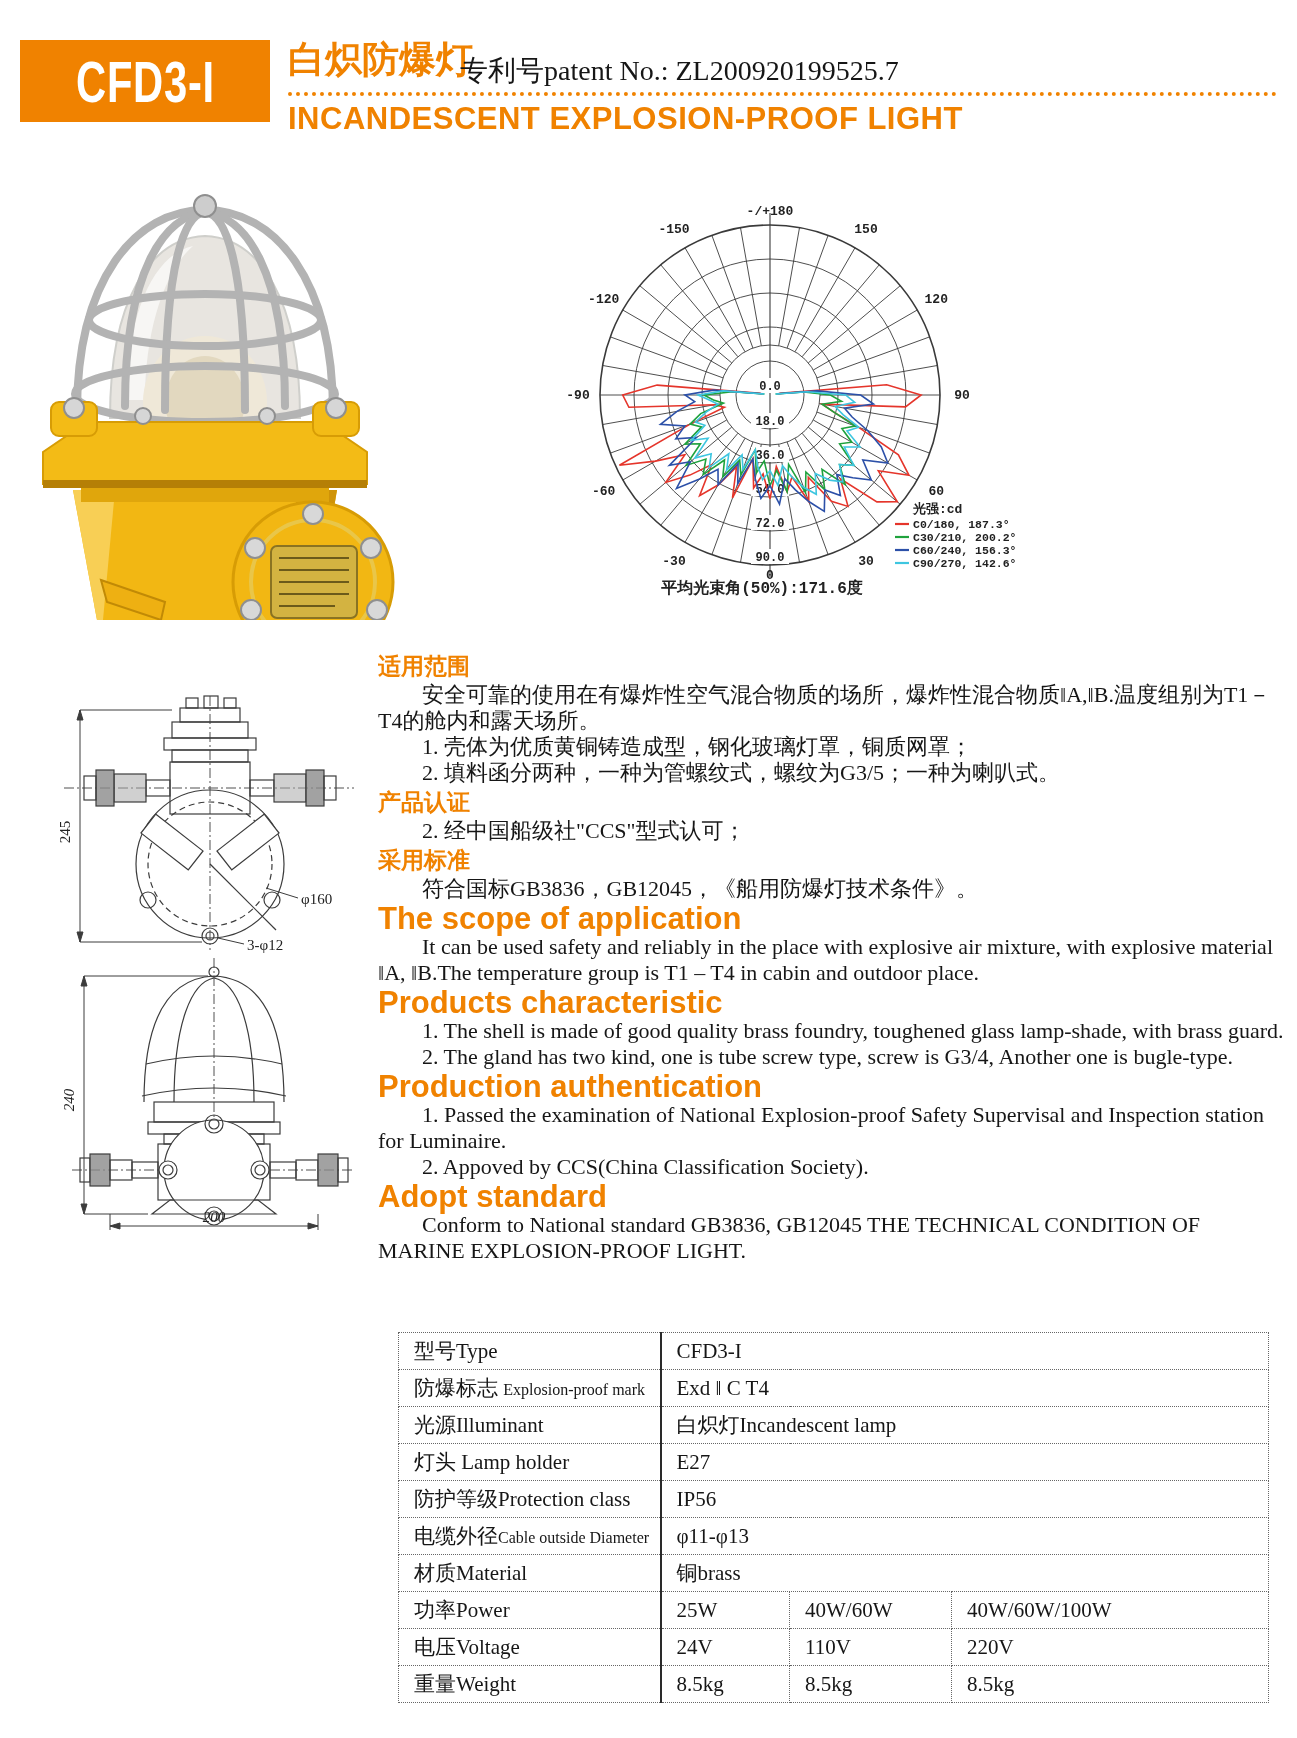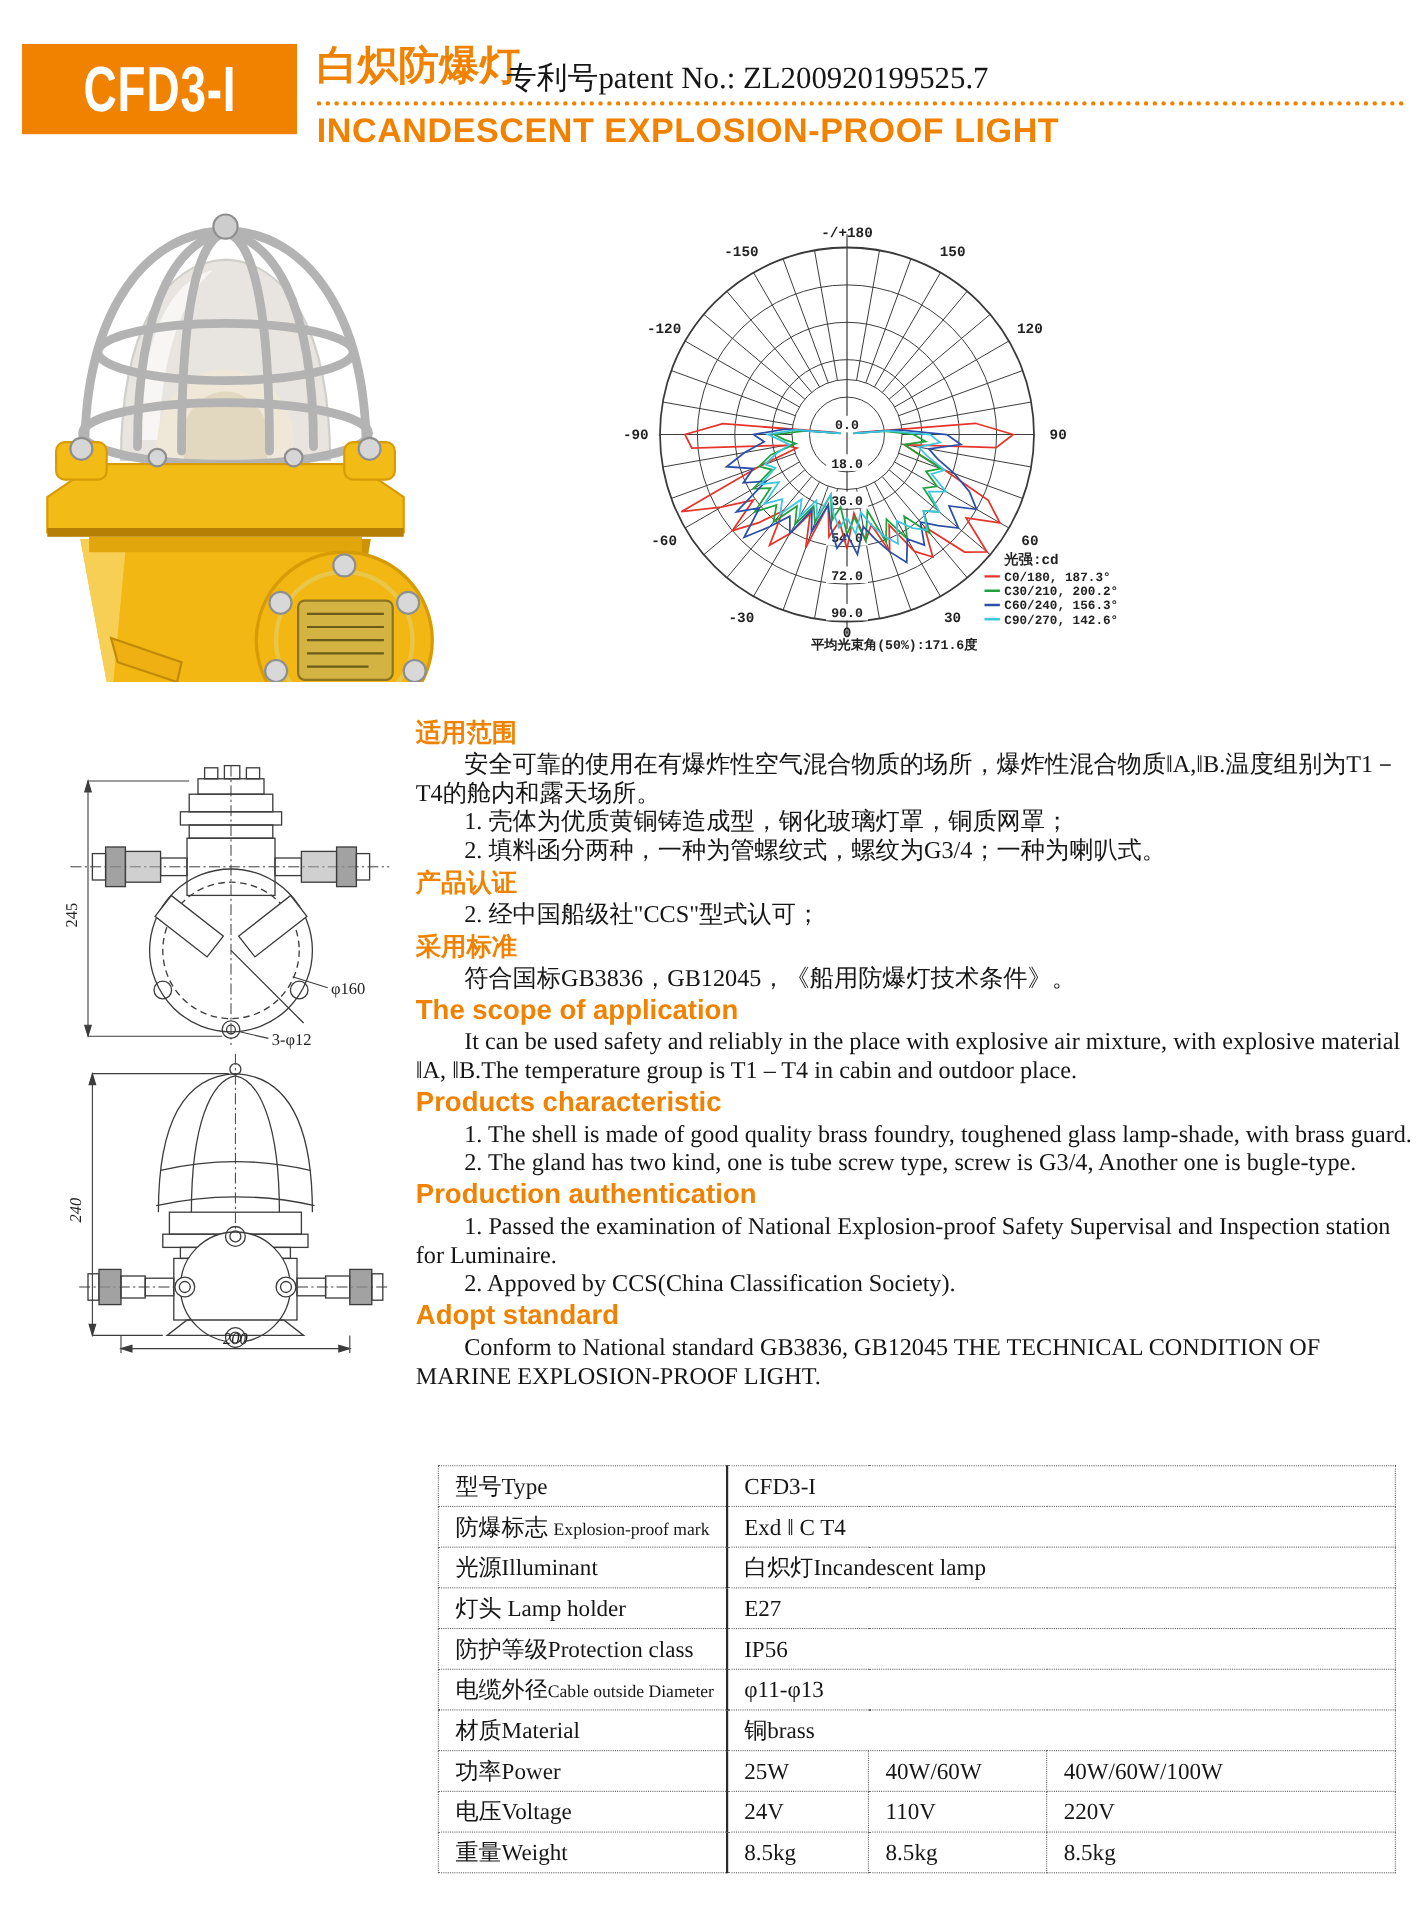--- a/index.html
+++ b/index.html
@@ -18,29 +18,29 @@
   .title-en{position:absolute;left:288px;top:101px;font-size:31px;font-weight:bold;
             font-family:Liberation Sans, sans-serif;letter-spacing:.5px;}
 
   
   .photo-wrap{position:absolute;left:15px;top:150px;width:380px;height:470px;overflow:hidden;}
   .tv-wrap{position:absolute;left:52px;top:692px;width:310px;height:265px;}
   .fv-wrap{position:absolute;left:62px;top:952px;width:300px;height:280px;font-style:italic;}
 
   
   .chart-wrap{position:absolute;left:545px;top:172px;width:530px;height:430px;}
-  .chart-caption{position:absolute;left:673px;top:578px;width:280px;text-align:center;
-                 font-family:"Liberation Mono",monospace;font-weight:bold;font-size:12px;color:#222;}
+  .chart-caption{position:absolute;left:622px;top:578px;width:280px;text-align:center;
+                 font-family:"Liberation Mono",monospace;font-weight:bold;font-size:16px;color:#222;}
 
   
   .sections{position:absolute;left:378px;top:650px;width:914px;}
   .sec-h{font-family:"Liberation Sans",sans-serif;font-weight:bold;color:#f08200;
          margin:2px 0 1px 0;line-height:29px;}
   .sec-h.zh{font-size:23px;}
-  .sec-h.en{font-size:25px;}
+  .sec-h.en{font-size:31px;}
   .body-p{margin:0;font-size:22px;line-height:26px;}
   .body-p.indent{text-indent:2em;}
 
   
   .spec-wrap{position:absolute;left:398px;top:1332px;width:870px;}
   table.spec{border-collapse:collapse;table-layout:fixed;width:870px;}
   table.spec td{border:1px dotted #666;height:36px;padding:0 0 0 15px;font-size:21px;
                 vertical-align:middle;white-space:nowrap;overflow:hidden;}
   table.spec td.lbl{border-right:2px solid #2a2a2a;}
   .small-en{font-size:16px;}
@@ -330,21 +330,21 @@
         <text x="12" y="148" transform="rotate(-90 12 148)" text-anchor="middle">240</text>
         <text x="152" y="270" text-anchor="middle">200</text>
       </g>
     </svg>
   </div>
 
   <div class="sections" id="sections">
       <div class="sec-h zh">适用范围</div>
       <p class="body-p indent">安全可靠的使用在有爆炸性空气混合物质的场所，爆炸性混合物质‖A,‖B.温度组别为T1－T4的舱内和露天场所。</p>
       <p class="body-p indent">1. 壳体为优质黄铜铸造成型，钢化玻璃灯罩，铜质网罩；</p>
-      <p class="body-p indent">2. 填料函分两种，一种为管螺纹式，螺纹为G3/4；一种为喇叭式。</p>
+      <p class="body-p indent">2. 填料函分两种，一种为管螺纹式，螺纹为G3/5；一种为喇叭式。</p>
       <div class="sec-h zh">产品认证</div>
       <p class="body-p indent">2. 经中国船级社"CCS"型式认可；</p>
       <div class="sec-h zh">采用标准</div>
       <p class="body-p indent">符合国标GB3836，GB12045，《船用防爆灯技术条件》。</p>
       <div class="sec-h en">The scope of application</div>
       <p class="body-p indent">It can be used safety and reliably in the place with explosive air mixture, with explosive material ‖A, ‖B.The temperature group is T1 – T4 in cabin and outdoor place.</p>
       <div class="sec-h en">Products characteristic</div>
       <p class="body-p indent">1. The shell is made of good quality brass foundry, toughened glass lamp-shade, with brass guard.</p>
       <p class="body-p indent">2. The gland has two kind, one is tube screw type, screw is G3/4, Another one is bugle-type.</p>
       <div class="sec-h en">Production authentication</div>

